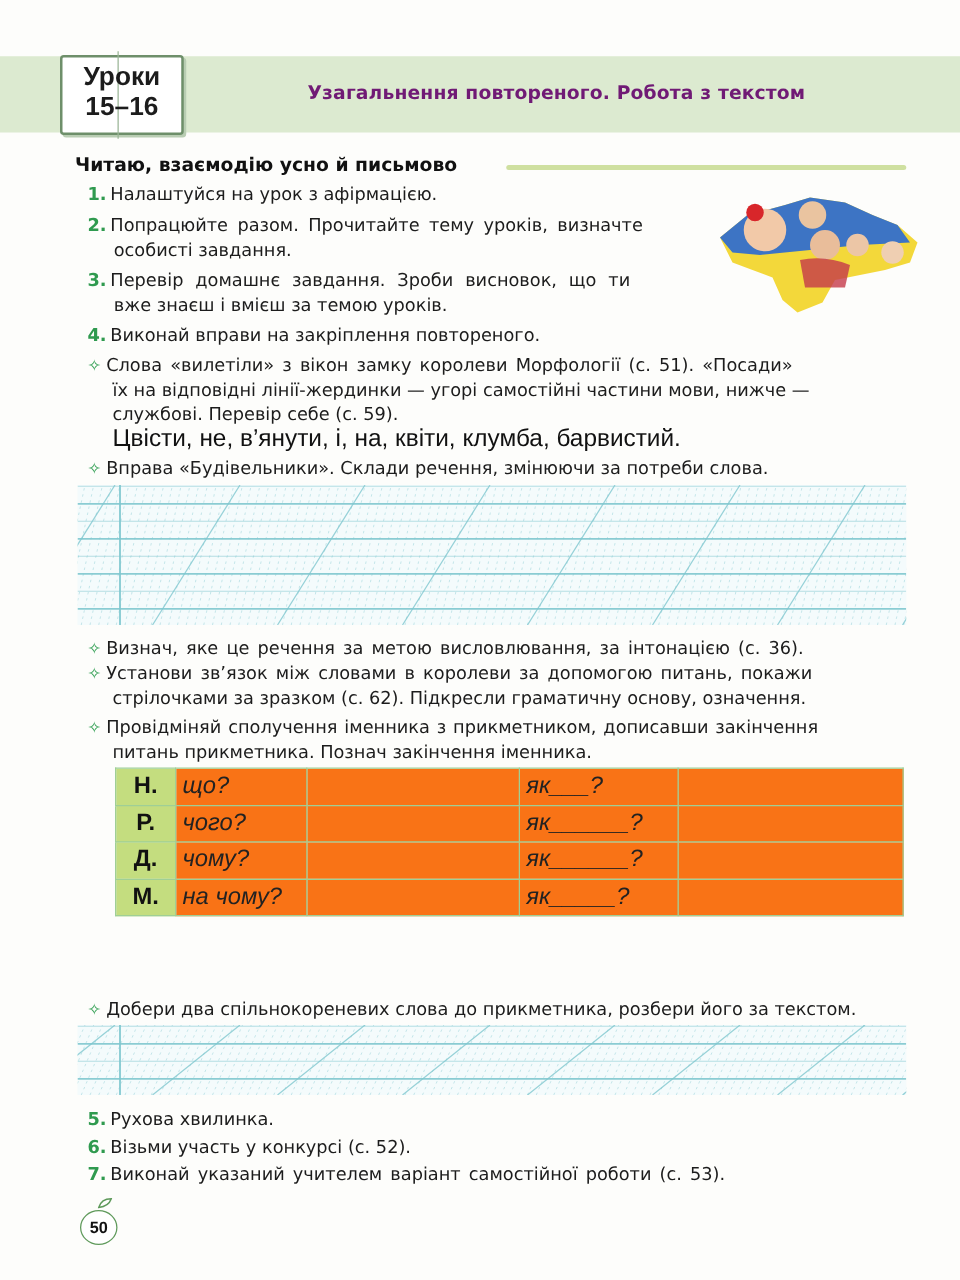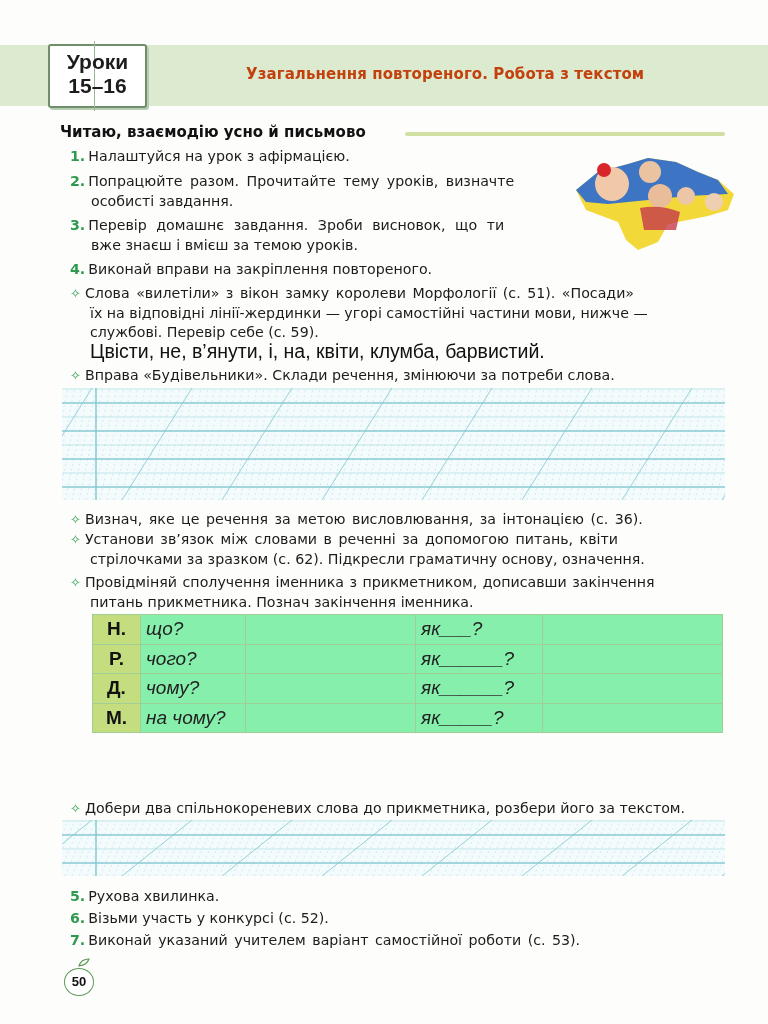--- a/index.html
+++ b/index.html
@@ -6,37 +6,37 @@
   html, body { width: 768px; height: 1024px; background: #fdfdfb; overflow: hidden; }
   body { position: relative; font-family: "DejaVu Sans", sans-serif; color: #222; }
 
   .banner { position: absolute; left: 0; top: 45px; width: 768px; height: 61px; background: #dcead0; }
   .book { position: absolute; left: 48px; top: 44px; width: 99px; height: 64px; background: #fff;
           border: 2px solid #6e8f6a; border-radius: 3px; box-shadow: 2px 2px 0 #b9cdb3; }
   .book:before { content: ""; position: absolute; left: 44px; top: -5px; width: 0; height: 70px; border-left: 1px solid #9ab596; }
   .book-title { position: absolute; left: 0; right: 0; top: 4px; text-align: center;
                 font-family: "Liberation Sans", sans-serif; font-weight: bold; font-size: 21px; line-height: 24px; color: #1c1c1c; }
   .banner-title { position: absolute; left: 246px; top: 65px; font-family: "DejaVu Sans", sans-serif; font-weight: bold;
-                  font-size: 15px; color: #c2410c; letter-spacing: 0.1px; }
+                  font-size: 15px; color: #701a75; letter-spacing: 0.1px; }
 
   .sec-head { position: absolute; left: 60px; top: 123px; font-weight: bold; font-size: 15px; color: #111; }
   .sec-rule { position: absolute; left: 405px; top: 132px; width: 320px; height: 4px; background: #cfe0a0; border-radius: 2px; }
 
   .line { position: absolute; font-family: "DejaVu Sans", sans-serif; font-size: 14.2px; color: #1c1c1c; white-space: nowrap; }
   .num { color: #2f9a4f; font-weight: bold; margin-right: 3px; }
   .dia { color: #3aa35a; margin-right: 4px; font-size: 13px; }
   .sentence { position: absolute; left: 90px; top: 340px; font-family: "Liberation Sans", sans-serif; font-size: 19.5px; color: #111; }
 
   .photo { position: absolute; left: 568px; top: 150px; width: 172px; height: 106px; }
 
   .paper { position: absolute; left: 62px; background: #f4fbfc; overflow: hidden; }
 
   table.decl { position: absolute; left: 92px; top: 614px; width: 631px; border-collapse: collapse;
                font-family: "Liberation Sans", sans-serif; }
-  table.decl td { border: 1.5px solid #9fcf96; height: 29.5px; font-size: 19px; padding: 0 5px; background: #86efac; }
+  table.decl td { border: 1.5px solid #9fcf96; height: 29.5px; font-size: 19px; padding: 0 5px; background: #f97316; }
   td.case { background: #c4dd7f !important; font-weight: bold; text-align: center; width: 48px; color: #111; }
   td.q { font-style: italic; width: 105px; color: #222; }
   td.blank1 { width: 170px; }
   td.adj { font-style: italic; width: 127px; padding-left: 10px; color: #222; }
   td.blank2 { }
 
   .pagenum { position: absolute; left: 64px; top: 968px; width: 30px; height: 28px; border: 1.5px solid #5f9a5b; border-radius: 50%;
              background: #fff; text-align: center; font-family: "Liberation Sans", sans-serif; font-weight: bold; font-size: 13px; line-height: 26px; color: #111; }
   .leaf { position: absolute; left: 78px; top: 958px; width: 12px; height: 9px; }
 </style>
@@ -223,21 +223,21 @@
     <line x1="460" y1="112" x2="530" y2="0" stroke="#7fc7cf" stroke-width="1" opacity="0.8"></line>
     <line x1="560" y1="112" x2="630" y2="0" stroke="#7fc7cf" stroke-width="1" opacity="0.8"></line>
     <line x1="660" y1="112" x2="730" y2="0" stroke="#7fc7cf" stroke-width="1" opacity="0.8"></line>
     <line x1="34" y1="0" x2="34" y2="112" stroke="#7fc7cf" stroke-width="1.4"></line>
   </svg>
 
 <div class="line" style="left:70px; top:511px;">
   <span class="dia">✧</span><span style="word-spacing:2px;">Визнач, яке це речення за метою висловлювання, за інтонацією (с. 36).</span>
 </div>
 <div class="line" style="left:70px; top:531px;">
-  <span class="dia">✧</span><span style="word-spacing:2px;">Установи зв’язок між словами в реченні за допомогою питань, квіти</span>
+  <span class="dia">✧</span><span style="word-spacing:2px;">Установи зв’язок між словами в королеви за допомогою питань, покажи</span>
 </div>
 <div class="line" style="left:90px; top:551px;">стрілочками за зразком (с. 62). Підкресли граматичну основу, означення.</div>
 <div class="line" style="left:70px; top:574px;">
   <span class="dia">✧</span><span style="word-spacing:1px;">Провідміняй сполучення іменника з прикметником, дописавши закінчення</span>
 </div>
 <div class="line" style="left:90px; top:594px;">питань прикметника. Познач закінчення іменника.</div>
 
 <table class="decl">
   <tbody id="decl-body">
       <tr>

